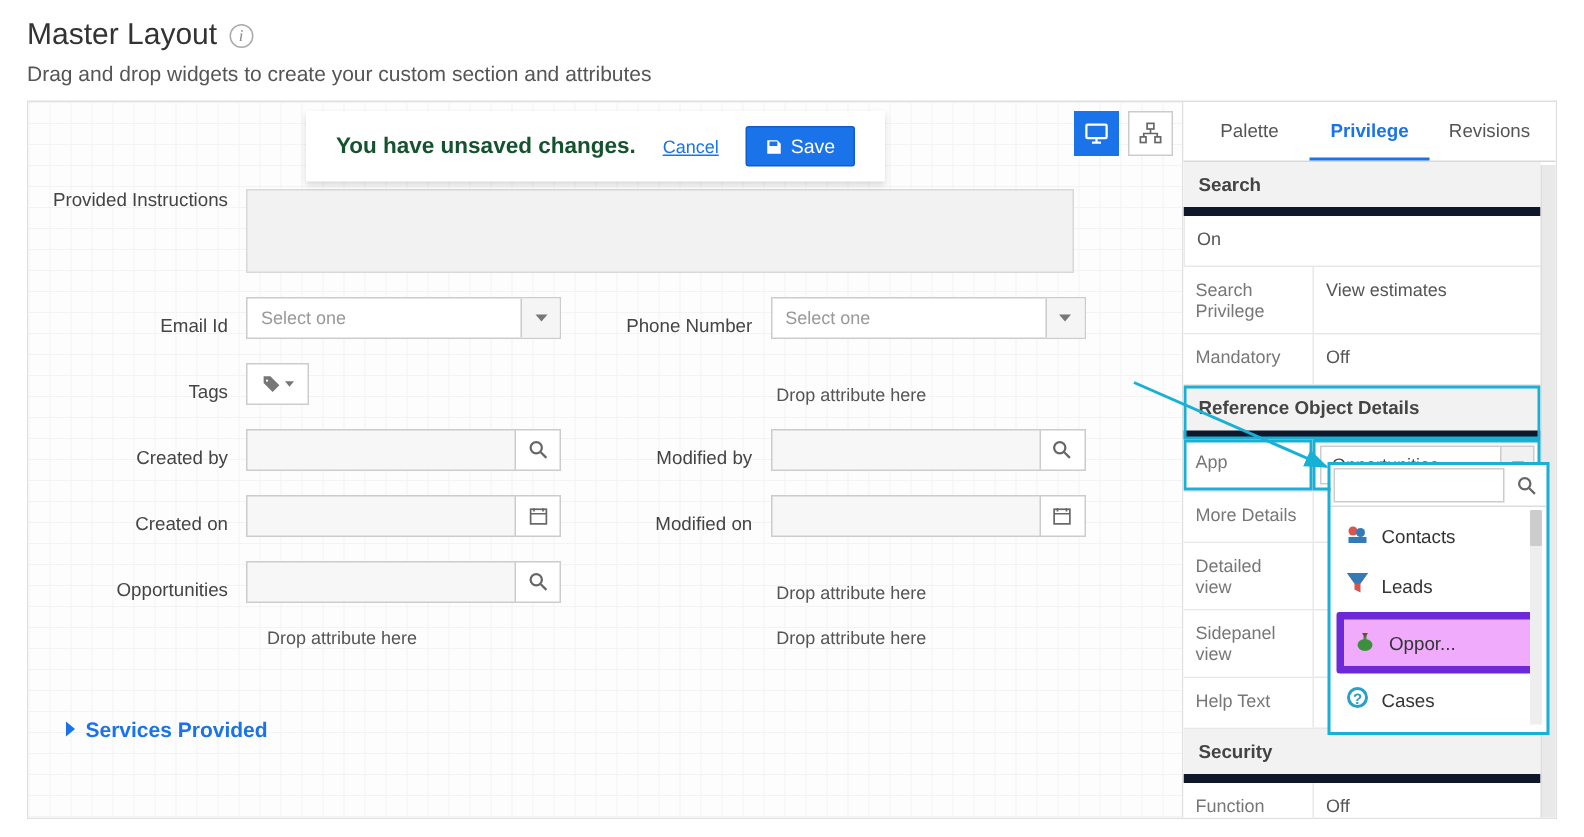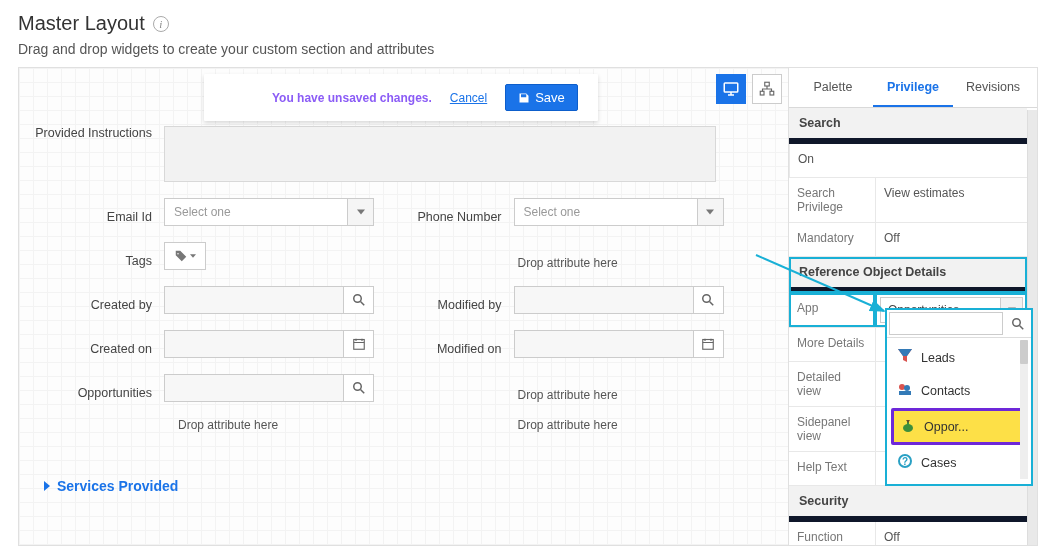--- a/index.html
+++ b/index.html
@@ -44,21 +44,21 @@
 
   
   .unsaved-bar {
     position: absolute; top: 6px; left: 185px;
     display: flex; align-items: center; gap: 18px;
     background: #fff; padding: 10px 20px;
     box-shadow: 0 2px 4px rgba(0,0,0,0.15);
     border-radius: 1px;
     z-index: 5;
   }
-  .unsaved-bar .msg { color: #8b5cf6; font-weight: bold; font-size: 12px; margin-left: 48px; }
+  .unsaved-bar .msg { color: #14532d; font-weight: bold; font-size: 15px; }
   .unsaved-bar .cancel { color: #1a73e8; text-decoration: underline; cursor: pointer; font-size: 12px;}
   .save-btn {
     background: #1a73e8; color: #fff; border: 1px solid #0d5ecb;
     padding: 5px 12px; font-size: 13px; cursor: pointer;
     display: flex; align-items: center; gap: 5px; border-radius: 2px;
   }
   .view-toggles {
     position: absolute; top: 6px; right: 6px;
     display: flex; gap: 6px;
   }
@@ -140,21 +140,21 @@
     background:#fff; outline:2px solid #19b0d6;
     z-index: 50;
   }
   .popup .search {
     display:flex; height: 28px; border-bottom:1px solid #ddd;
   }
   .popup .search .inp { flex:1; border:1px solid #ccc; margin:2px; }
   .popup .search .mag { width:26px; display:flex; align-items:center; justify-content:center;}
   .popup .opts { padding: 4px 4px 6px 4px; display:flex; flex-direction:column; gap:2px;}
   .opt { display:flex; align-items:center; gap:8px; padding:6px 6px; font-size:12.5px; color:#333; cursor:pointer; border-radius:2px;}
-  .opt.sel { background:#fde047; border:3px solid #6d28d9;}
+  .opt.sel { background:#f0abfc; border:5px solid #6d28d9;}
   .icon16 { width:16px; height:16px; }
   .popup-scroll { position:absolute; top:30px; right:3px; width:8px; bottom:5px; background:#eee; }
   .popup-scroll .thumb { width:8px; height:24px; background:#ccc; border-radius:1px; position:absolute; top:0;}
 
   
   .arrow {
     position:absolute; top: 253px; left: 754px; z-index: 40;
     pointer-events:none;
   }
 
@@ -433,32 +433,32 @@
           <div class="mag">
               <svg width="12" height="12" viewBox="0 0 16 16" fill="none" stroke="#666" stroke-width="2">
                 <circle cx="6" cy="6" r="5"></circle>
                 <path d="M10 10l5 5"></path>
               </svg>
             </div>
         </div>
         <div class="opts" id="popup-opts">
             <div class="opt">
               <span><svg class="icon16" viewBox="0 0 16 16">
-                  <path d="M1 1h14L10 8v6l-4-2V8z" fill="#d9534f"></path>
-                  <path d="M1 1h14L10 8H6z" fill="#337ab7"></path>
-                </svg></span>
-              <span>Leads</span>
-            </div>
-            <div class="opt">
-              <span><svg class="icon16" viewBox="0 0 16 16">
                   <circle cx="5" cy="6" r="3" fill="#d9534f"></circle>
                   <circle cx="10" cy="7" r="3" fill="#337ab7"></circle>
                   <rect x="2" y="10" width="12" height="4" fill="#337ab7"></rect>
                 </svg></span>
               <span>Contacts</span>
+            </div>
+            <div class="opt">
+              <span><svg class="icon16" viewBox="0 0 16 16">
+                  <path d="M1 1h14L10 8v6l-4-2V8z" fill="#d9534f"></path>
+                  <path d="M1 1h14L10 8H6z" fill="#337ab7"></path>
+                </svg></span>
+              <span>Leads</span>
             </div>
             <div class="opt sel">
               <span><svg class="icon16" viewBox="0 0 16 16">
                   <ellipse cx="8" cy="11" rx="5" ry="4" fill="#3c8f3c"></ellipse>
                   <rect x="7" y="3" width="2" height="5" fill="#3c8f3c"></rect>
                   <path d="M6 3h4l-2 3z" fill="#6b4f2a"></path>
                 </svg></span>
               <span>Oppor...</span>
             </div>
             <div class="opt">

